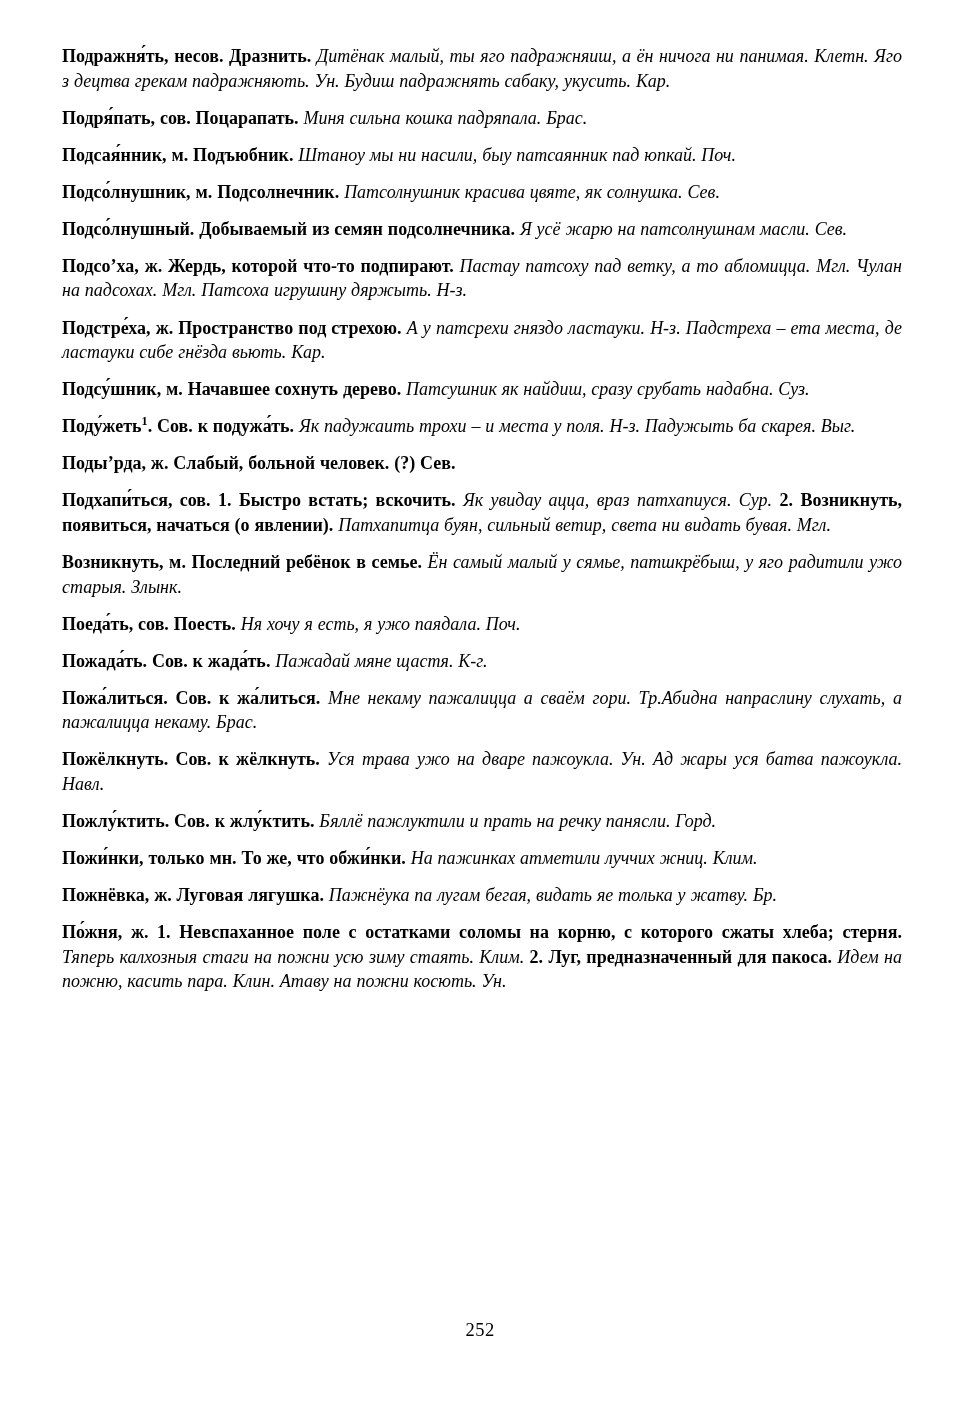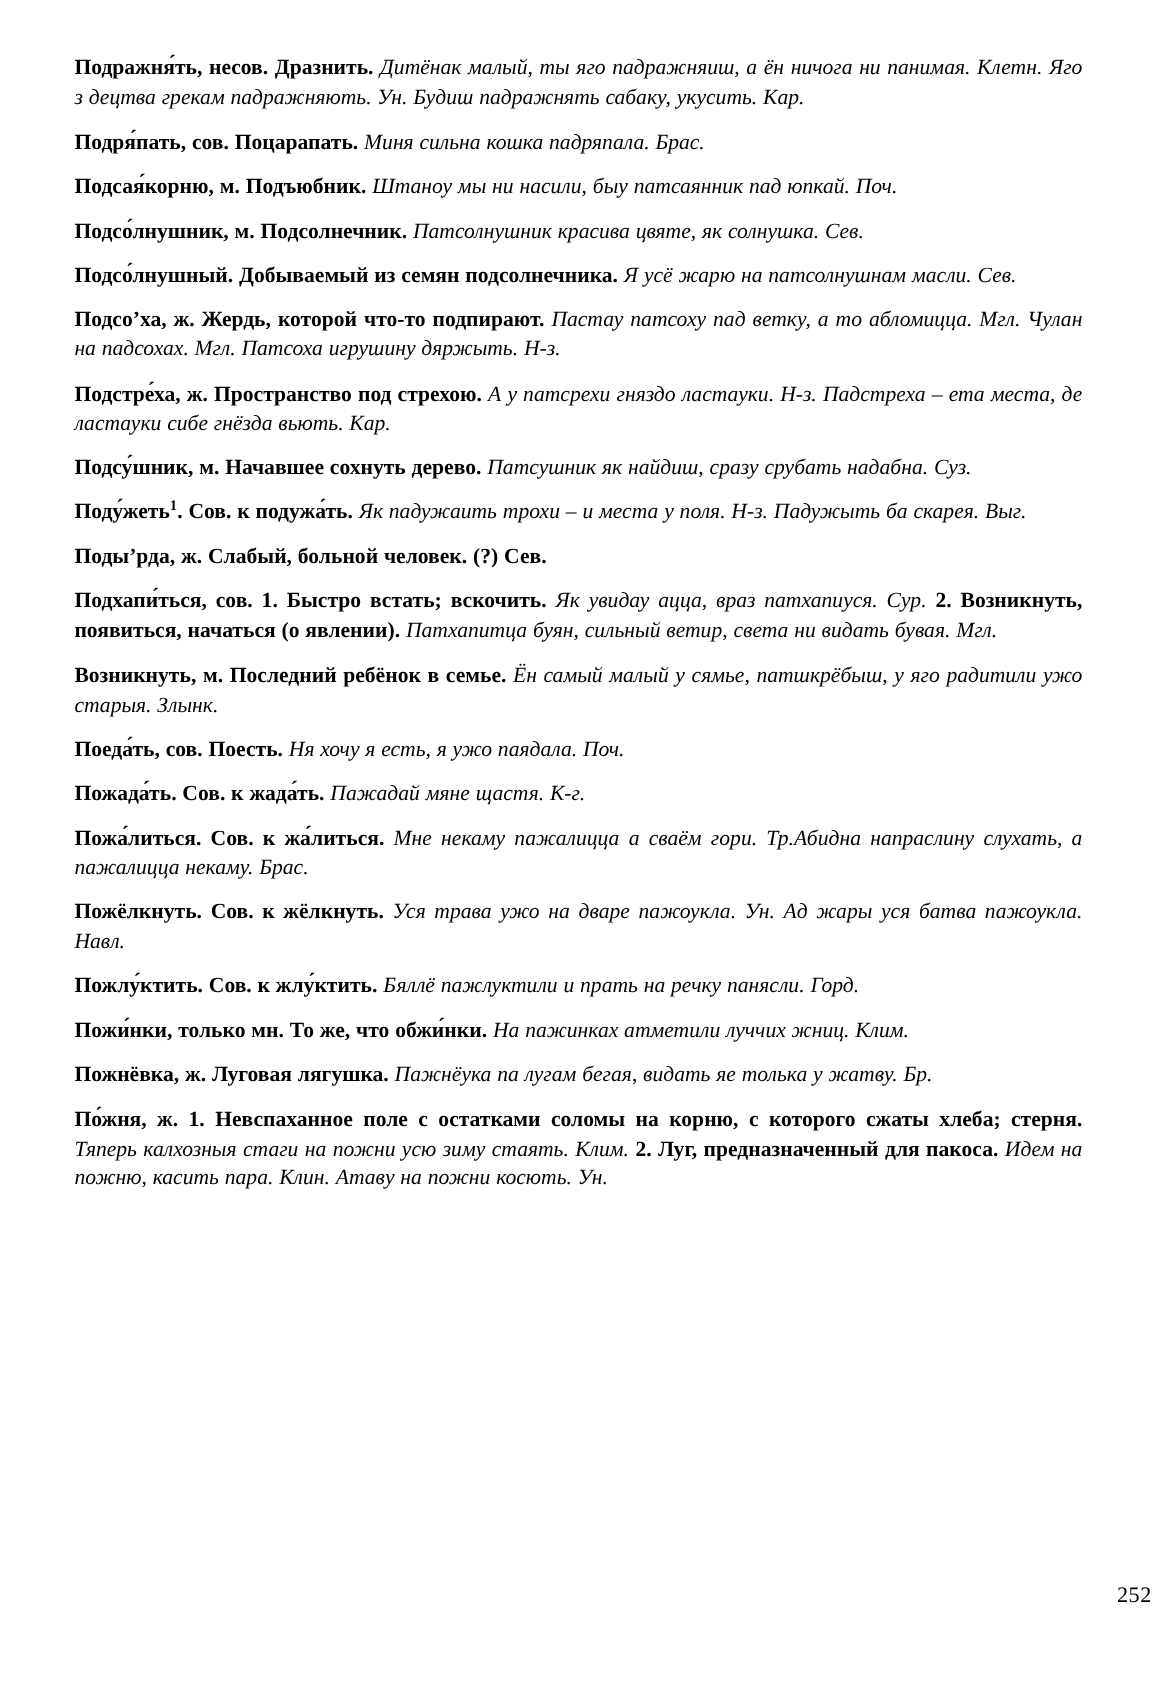--- a/index.html
+++ b/index.html
@@ -56,39 +56,39 @@
     font-style: normal;
     font-size: 0.68em;
     vertical-align: super;
     line-height: 0;
   }
   .folio {
     position: absolute;
     top: 1320px;
     left: 0;
     width: 960px;
-    text-align: right;
+    text-align: center;
     font-size: 18.5px;
     font-style: normal;
     font-weight: normal;
     letter-spacing: 0.5px;
   }
 </style>
 </head>
 <body>
 
 <div class="page">
 
   <div class="content">
 
     <p class="entry"><span class="hw">Подражня́ть, несов.</span> <span class="gloss">Дразнить.</span> <span class="ex">Дитёнак малый, ты яго падражняиш, а ён ничога ни панимая. Клетн. Яго з децтва грекам падражняють. Ун. Будиш падражнять сабаку, укусить. Кар.</span></p>
 
     <p class="entry"><span class="hw">Подря́пать, сов.</span> <span class="gloss">Поцарапать.</span> <span class="ex">Миня сильна кошка падряпала. Брас.</span></p>
 
-    <p class="entry"><span class="hw">Подсая́корню, м.</span> <span class="gloss">Подъюбник.</span> <span class="ex">Штаноу мы ни насили, быу патсаянник пад юпкай. Поч.</span></p>
+    <p class="entry"><span class="hw">Подсая́нник, м.</span> <span class="gloss">Подъюбник.</span> <span class="ex">Штаноу мы ни насили, быу патсаянник пад юпкай. Поч.</span></p>
 
     <p class="entry"><span class="hw">Подсо́лнушник, м.</span> <span class="gloss">Подсолнечник.</span> <span class="ex">Патсолнушник красива цвяте, як солнушка. Сев.</span></p>
 
     <p class="entry"><span class="hw">Подсо́лнушный.</span> <span class="gloss">Добываемый из семян подсолнечника.</span> <span class="ex">Я усё жарю на патсолнушнам масли. Сев.</span></p>
 
     <p class="entry"><span class="hw">Подсо’ха, ж.</span> <span class="gloss">Жердь, которой что-то подпирают.</span> <span class="ex">Пастау патсоху пад ветку, а то абломицца. Мгл. Чулан на падсохах. Мгл. Патсоха игрушину дяржыть. Н-з.</span></p>
 
     <p class="entry"><span class="hw">Подстре́ха, ж.</span> <span class="gloss">Пространство под стрехою.</span> <span class="ex">А у патсрехи гняздо ластауки. Н-з. Падстреха – ета места, де ластауки сибе гнёзда вьють. Кар.</span></p>
 
     <p class="entry"><span class="hw">Подсу́шник, м.</span> <span class="gloss">Начавшее сохнуть дерево.</span> <span class="ex">Патсушник як найдиш, сразу срубать надабна. Суз.</span></p>

